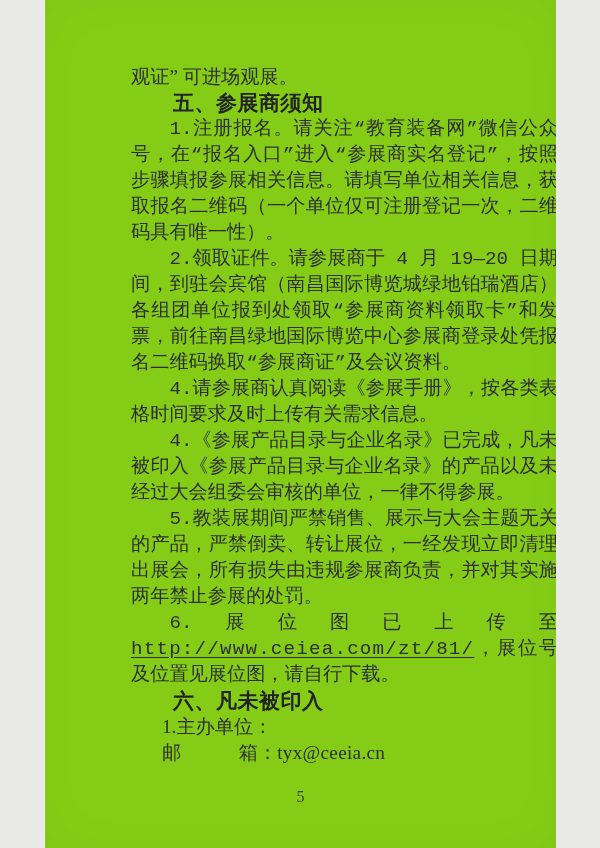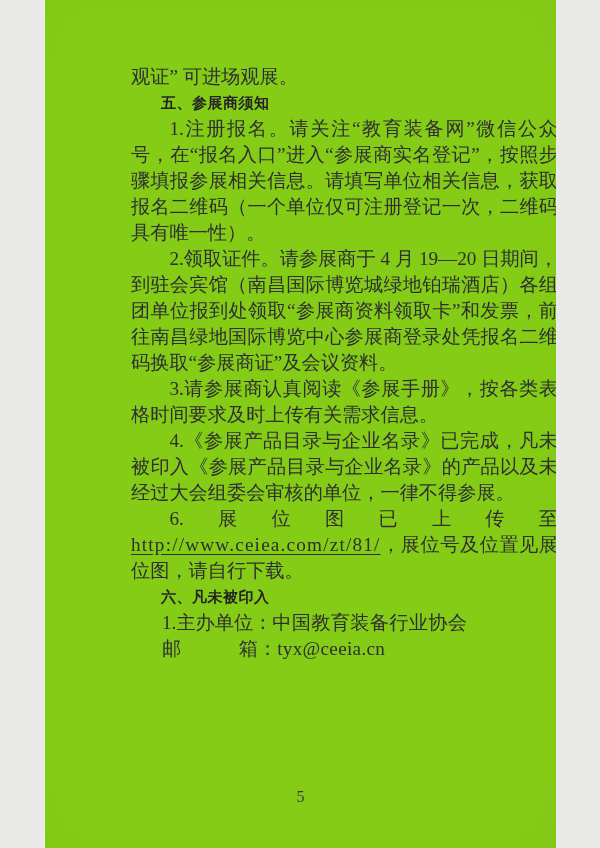--- a/index.html
+++ b/index.html
@@ -30,26 +30,27 @@
     text-align: justify;
   }
   .cont-line {
     text-align: left;
   }
   .sec-heading {
     font-family: "Liberation Sans", "DejaVu Sans", sans-serif;
     font-weight: bold;
     color: #232327;
     text-indent: 2em;
-    font-size: 15px;
+    font-size: 21px;
     letter-spacing: 0.5px;
   }
   p.para {
     margin: 0;
     text-indent: 2em;
+    font-family: Liberation Mono, monospace;
   }
   .url-link {
     text-decoration: underline;
     text-underline-offset: 3px;
     letter-spacing: 1.2px;
     color: #2e2e33;
     white-space: nowrap;
   }
   .contacts {
     margin-left: 31px;
@@ -86,34 +87,34 @@
   <div class="content">
 
     <div class="cont-line">观证” 可进场观展。</div>
 
     <div class="sec-heading">五、参展商须知</div>
 
     <p class="para">1.注册报名。请关注“教育装备网”微信公众号，在“报名入口”进入“参展商实名登记”，按照步骤填报参展相关信息。请填写单位相关信息，获取报名二维码（一个单位仅可注册登记一次，二维码具有唯一性）。</p>
 
     <p class="para">2.领取证件。请参展商于 4 月 19—20 日期间，到驻会宾馆（南昌国际博览城绿地铂瑞酒店）各组团单位报到处领取“参展商资料领取卡”和发票，前往南昌绿地国际博览中心参展商登录处凭报名二维码换取“参展商证”及会议资料。</p>
 
-    <p class="para">3.请参展商认真阅读《参展手册》，按各类表格时间要求及时上传有关需求信息。</p>
+    <p class="para">4.请参展商认真阅读《参展手册》，按各类表格时间要求及时上传有关需求信息。</p>
 
     <p class="para">4.《参展产品目录与企业名录》已完成，凡未被印入《参展产品目录与企业名录》的产品以及未经过大会组委会审核的单位，一律不得参展。</p>
 
+    <p class="para">5.教装展期间严禁销售、展示与大会主题无关的产品，严禁倒卖、转让展位，一经发现立即清理出展会，所有损失由违规参展商负责，并对其实施两年禁止参展的处罚。</p>
 
     <p class="para"><span>6.展位图已上传至 </span><span class="url-link">http://www.ceiea.com/zt/81/</span><span>，展位号及位置见展位图，请自行下载。</span></p>
 
     <div class="sec-heading">六、凡未被印入</div>
 
     <div class="contacts">
 
       <div class="contact-row">
         <span class="c-label">1.主办单位：</span>
-        <span class="c-value">中国教育装备行业协会</span>
       </div>
 
 
 
       <div class="contact-row">
         <span class="c-label">邮　　　箱：</span>
         <span class="c-value">tyx@ceeia.cn</span>
       </div>
 
     </div>

